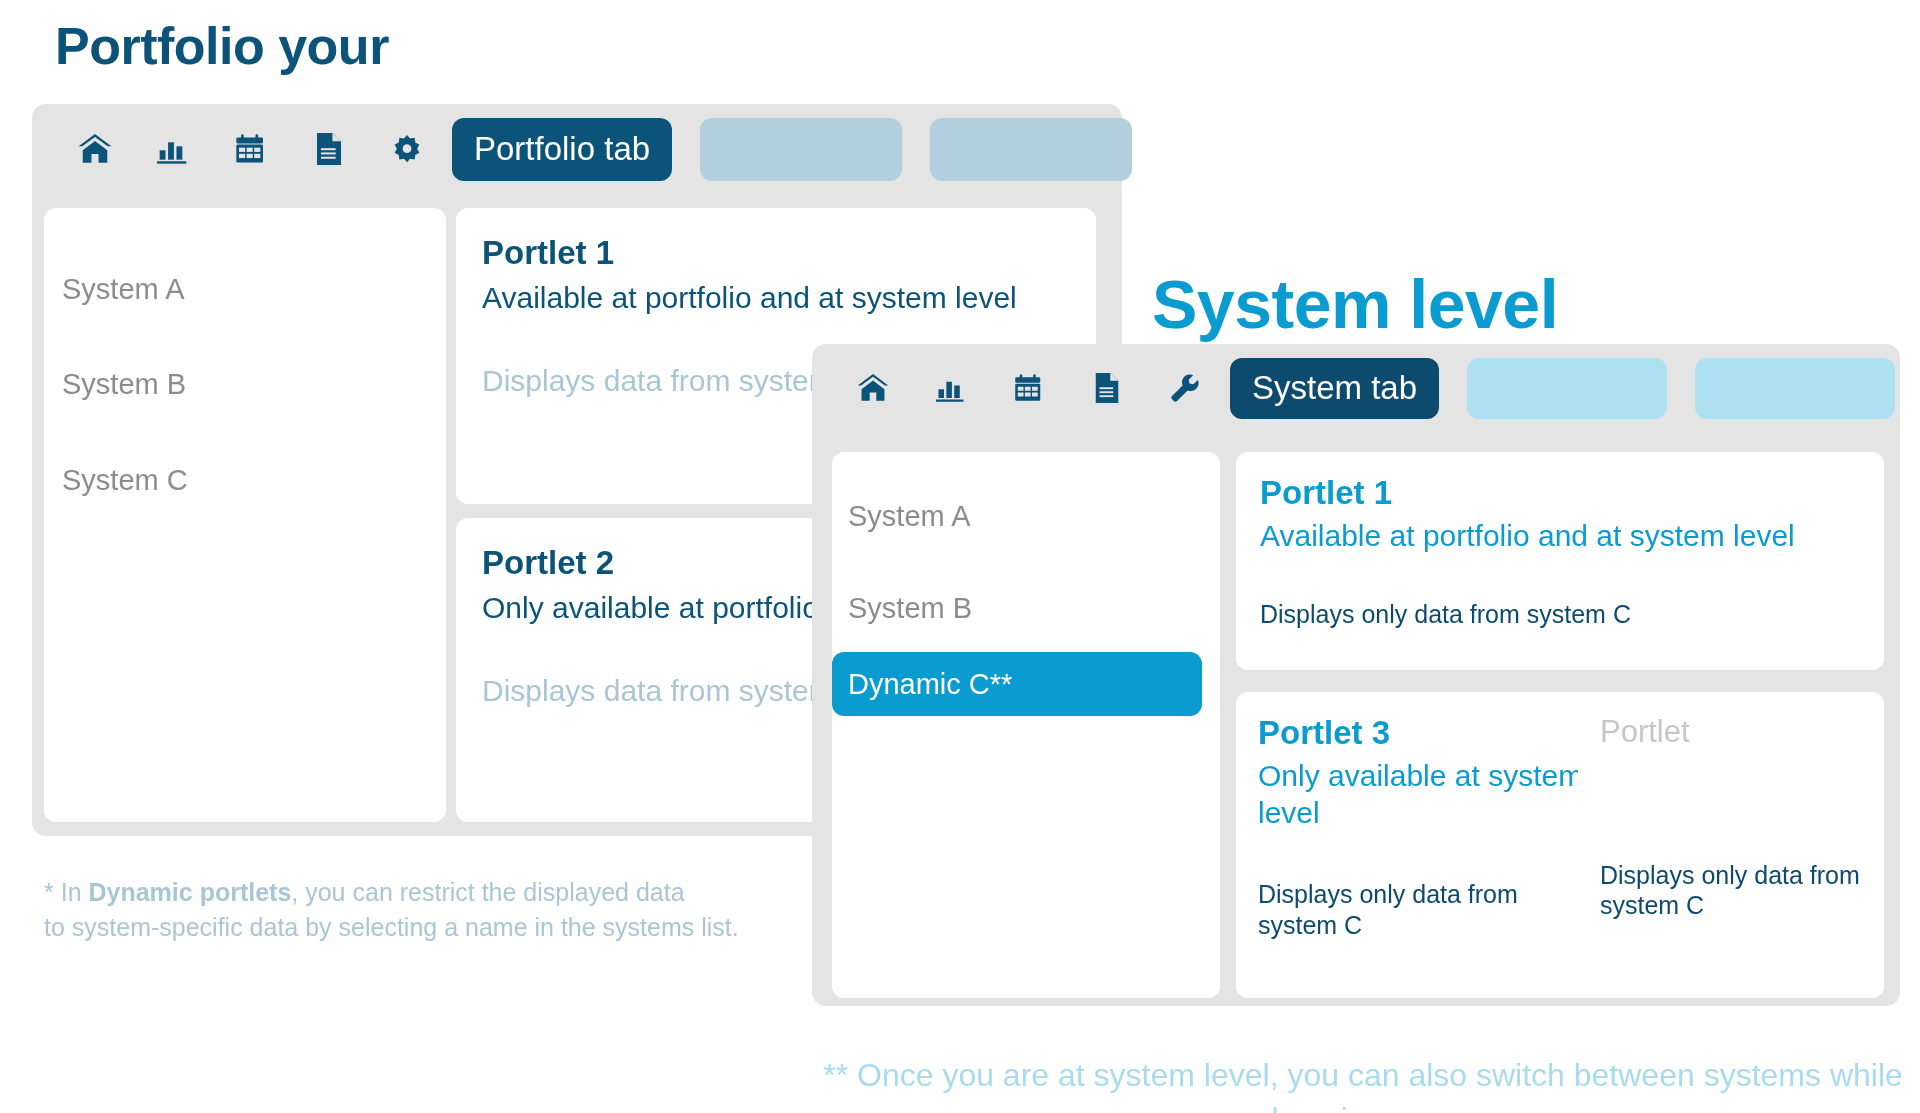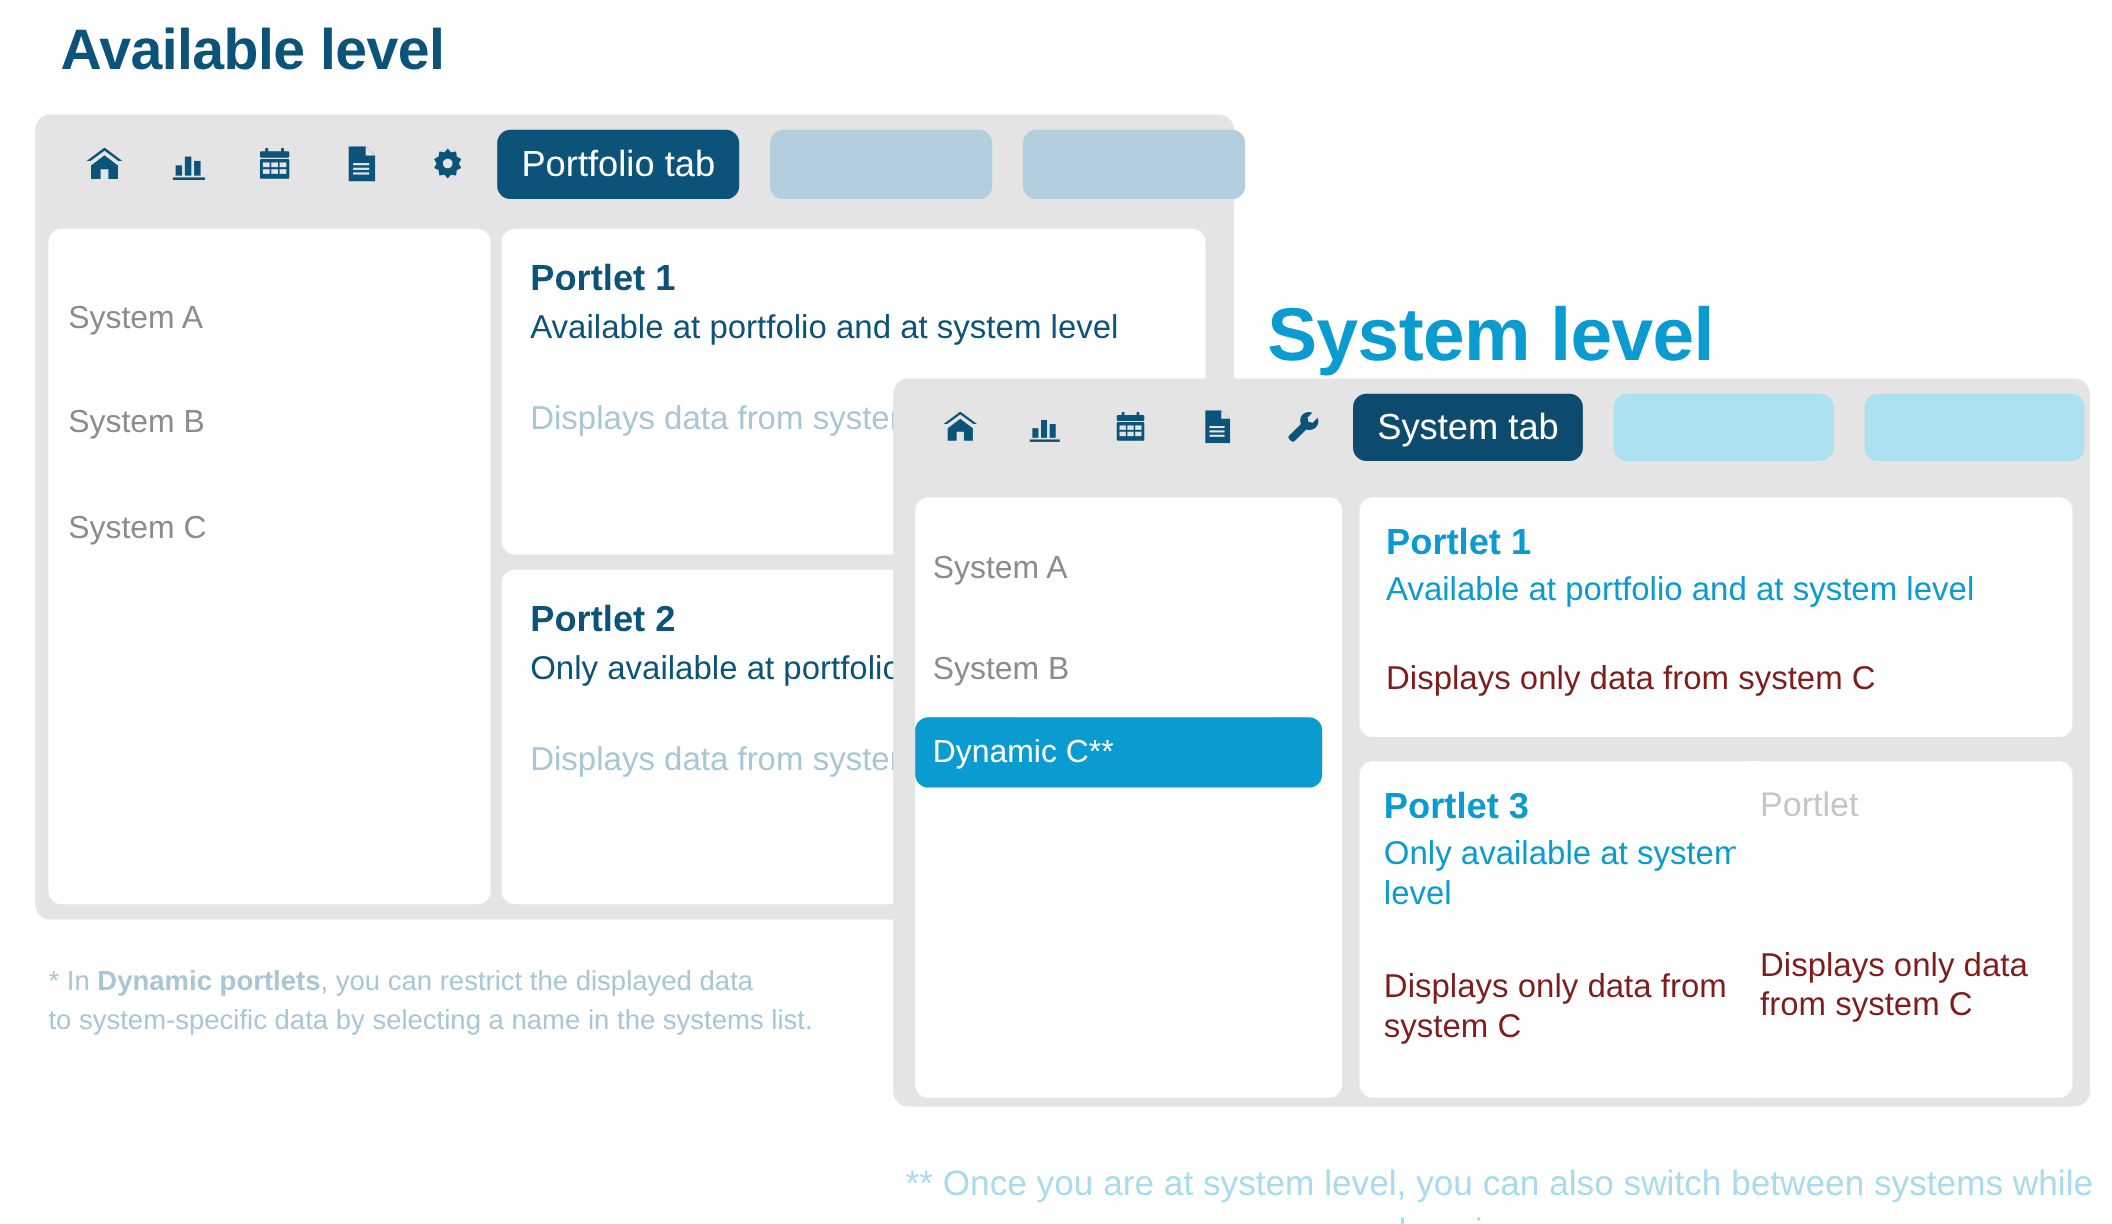--- a/index.html
+++ b/index.html
@@ -182,22 +182,22 @@
     color: #0a9bd1;
     line-height: 1.15;
   }
   .portlet-cyan-sub {
     font-size: 30px;
     color: #0a9bd1;
     line-height: 1.22;
     margin-top: 6px;
   }
   .portlet-cyan-muted {
-    font-size: 30px;
-    color: #7f1d1d;
+    font-size: 25px;
+    color: #0c4a6e;
     line-height: 1.22;
   }
   .portlet-grey-title {
     font-size: 31px;
     color: #c6c6c6;
     line-height: 1.15;
   }
 
   #system-portlet1 { left: 1236px; top: 452px; width: 648px; height: 218px; padding: 22px 24px 0 24px; }
   #system-portlet1 .portlet-cyan-muted { margin-top: 44px; }
@@ -231,21 +231,21 @@
     color: #a9dbef;
     width: 1090px;
     text-align: center;
   }
 </style>
 </head>
 <body>
 
 <div id="stage">
 
-  <div class="heading" id="portfolio-heading">Available level</div>
+  <div class="heading" id="portfolio-heading">Portfolio your</div>
 
   <div class="app-shell" id="portfolio-shell">
 
     <div class="toolbar">
 
       <div class="icon-group">
 
         <div class="tool-icon">
           <svg width="34" height="30" viewBox="0 0 24 22" fill="#0b5378">
             <path d="M12 0 L24 9 L21.3 9 L12 2.2 L2.7 9 L0 9 Z"></path>

